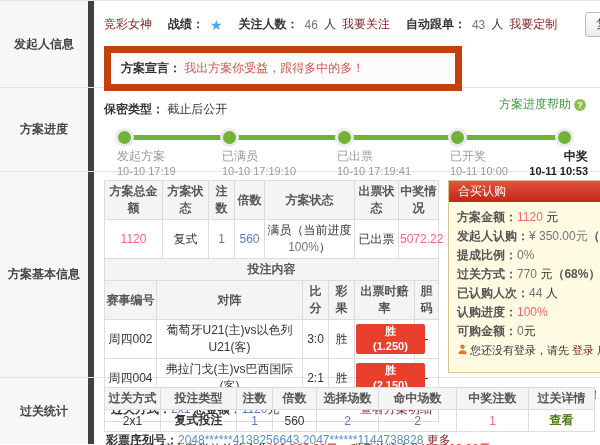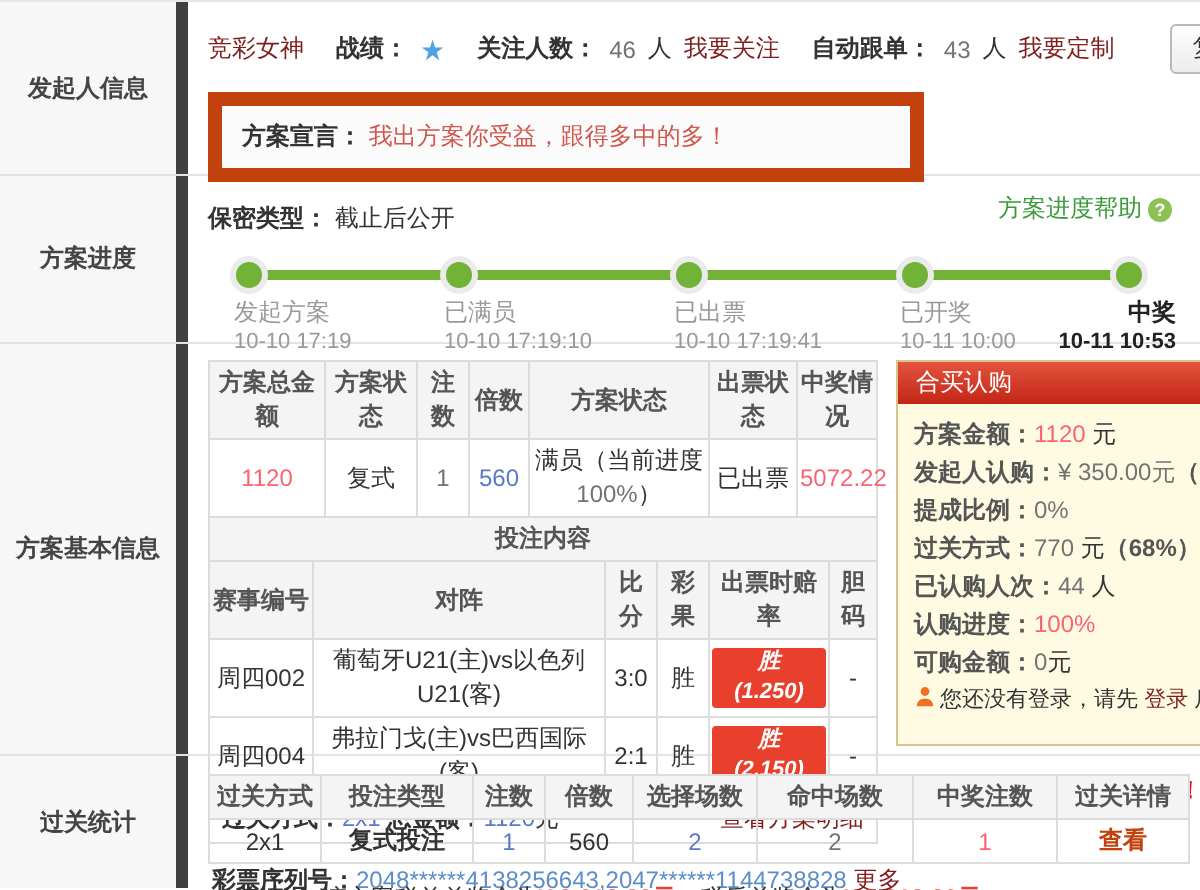--- a/index.html
+++ b/index.html
@@ -36,40 +36,40 @@
   .step{position:absolute;top:61px;color:#999;line-height:15px;white-space:nowrap;}
   .step .t{font-size:11px;}
   .step.last{right:12px;text-align:right;color:#222;font-weight:bold;}
   
   .s3wrap{display:flex;padding:8px 4px 0 10px;}
   .leftcol{width:336px;}
   table{border-collapse:collapse;font-size:12px;}
   th{background:#f4f4f4;border:1px solid #dcdcdc;font-weight:bold;color:#555;padding:2px 1px;height:15px;}
   td{border:1px solid #dcdcdc;text-align:center;padding:2px 1px;height:15px;}
   .subhead{background:#f4f4f4;font-weight:bold;color:#555;}
-  .badge{display:inline-block;background:#e8402d;color:#fff;font-weight:bold;padding:0 5px;
-         border-radius:2px;font-size:11px;line-height:15px;font-style:italic;}
+  .badge{display:inline-block;background:#e8402d;color:#fff;font-weight:bold;padding:0 17px;
+         border-radius:2px;font-size:11px;line-height:15px;}
   .tfoot-cell{text-align:left;padding:3px 6px;}
   .detail-link{float:right;}
   .serial{margin:10px 0 0 2px;white-space:nowrap;}
   .serial .num{color:#5b8dc9;}
   
   .panel{width:158px;margin-left:8px;border:1px solid #d9c48f;background:#fffbe3;height:193px;box-sizing:border-box;}
   .panel-hd{background:linear-gradient(#e2543d,#c32517);color:#fff;font-weight:normal;
             padding:3px 9px;height:15px;line-height:15px;}
   .panel-bd{padding:6px 8px 0 8px;}
   .pline{line-height:19px;white-space:nowrap;}
   .plabel{font-weight:bold;color:#555;}
   .ppct{font-weight:bold;color:#555;}
   .pers{vertical-align:-1px;margin-right:2px;}
   .login-line{line-height:19px;white-space:nowrap;font-size:11px;}
   .closed{color:#e8110a;font-weight:bold;margin-top:27px;white-space:nowrap;}
   
   .s4wrap{padding:9px 6px 0 10px;}
-  .see{color:#c2410c;font-weight:bold;cursor:pointer;}
+  .see{color:#4d7c0f;font-weight:bold;cursor:pointer;}
   .winline{margin:9px 0 0 2px;white-space:nowrap;}
   .winline .amt{color:#e8402d;font-weight:bold;}
 </style>
 </head>
 <body>
 
 <div class="page">
 
   <div class="section" style="height:87px;">
     <div class="side">发起人信息</div>

